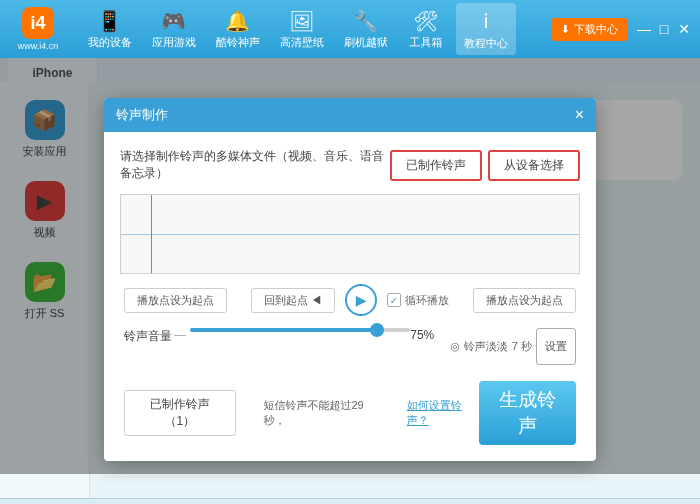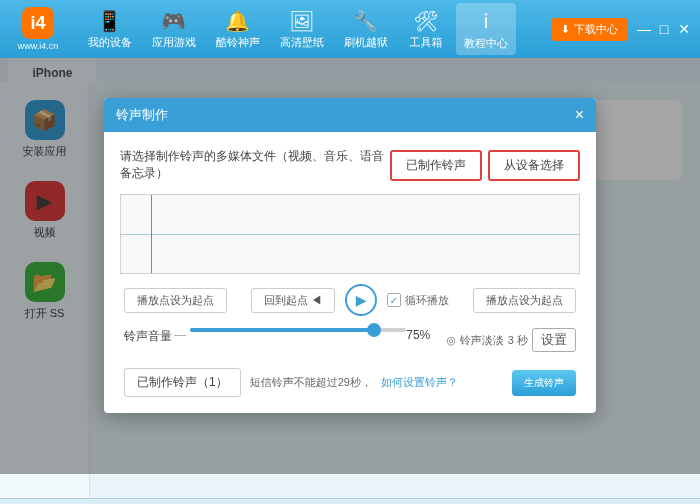--- a/index.html
+++ b/index.html
@@ -359,63 +359,64 @@
       font-size: 11px;
       color: #666;
       display: flex;
       align-items: center;
       gap: 4px;
     }
     .set-btn {
       background: none;
       border: 1px solid #aaa;
       border-radius: 3px;
-      padding: 2px 8px;
-      font-size: 13px;
+      padding: 10px 8px;
+      font-size: 11px;
       cursor: pointer;
       color: #555;
     }
 
     
     .action-row {
       display: flex;
       align-items: center;
       justify-content: space-between;
       padding: 0 4px;
     }
     .action-left {
       display: flex;
       align-items: center;
-      gap: 9px;
+      gap: 28px;
     }
     .made-count-btn {
       border: 1px solid #ccc;
       background: white;
       border-radius: 3px;
       padding: 5px 12px;
       font-size: 12px;
       cursor: pointer;
       color: #444;
     }
     .hint-text {
       font-size: 11px;
       color: #666;
     }
     .hint-link {
       font-size: 11px;
       color: #3a9fd6;
+      text-decoration: underline;
       cursor: pointer;
     }
     .generate-btn {
       background: linear-gradient(180deg, #5cc8f0 0%, #2a9fd6 100%);
       color: white;
       border: none;
       border-radius: 4px;
       padding: 6px 12px;
-      font-size: 10px;
+      font-size: 19px;
       cursor: pointer;
     }
 
     
     .bg-content {
       width: 100%;
       height: 100%;
       display: flex;
       flex-wrap: wrap;
       gap: 8px;
@@ -585,21 +586,21 @@
         <span class="volume-label">铃声音量</span>
         <span style="font-size:12px;color:#aaa;margin-right:4px;">—</span>
         <div class="volume-slider">
           <div class="volume-fill"></div>
           <div class="volume-thumb"></div>
         </div>
         <span class="volume-pct">75%</span>
         <div class="ringtone-dur">
           <span>◎</span>
           <span style="font-size:11px;color:#666;">铃声淡淡</span>
-          <span style="font-size:11px;color:#666;">3 秒</span>
+          <span style="font-size:11px;color:#666;">7 秒</span>
           <button class="set-btn">设置</button>
         </div>
       </div>
 
       <div class="action-row">
         <div class="action-left">
           <button class="made-count-btn">已制作铃声（1）</button>
           <span class="hint-text">短信铃声不能超过29秒，</span>
           <span class="hint-link">如何设置铃声？</span>
         </div>

